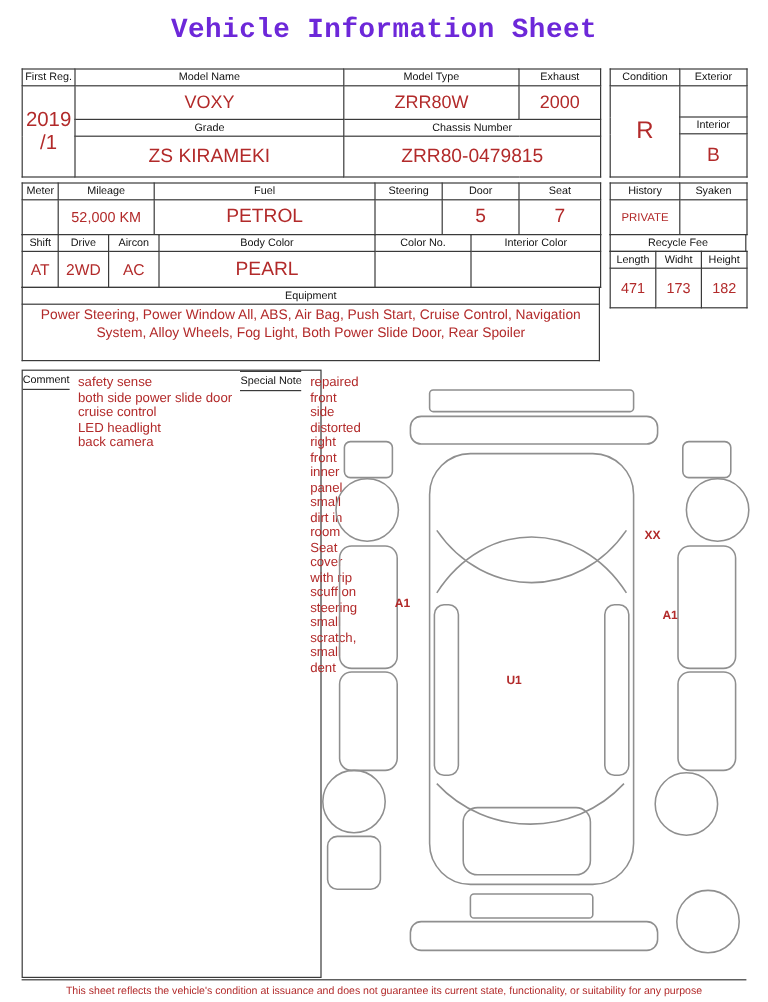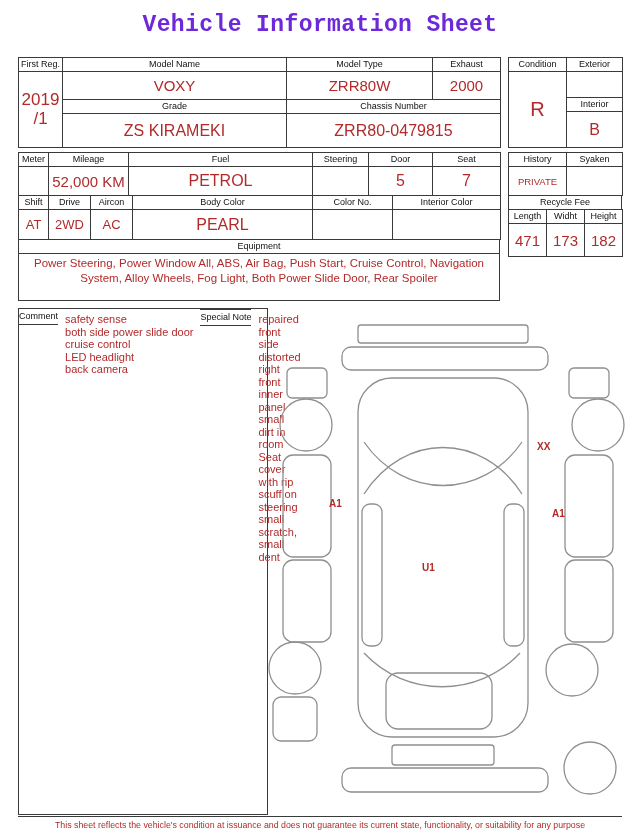--- a/index.html
+++ b/index.html
@@ -19,21 +19,21 @@
     border:1px solid #3a3a3a;padding:0;text-align:center;vertical-align:middle;
     overflow:hidden;background:#fff;
   }
   td.h{font-size:9px;height:13px;line-height:11px;color:#111;font-weight:400;}
   td.v{color:#b22a2a;}
   .fs17{font-size:17px;line-height:1.1;white-space:pre-line;}
   .fs16{font-size:16px;}
   .fs15{font-size:15px;}
   .fs14{font-size:16px;}
   .fs13{font-size:13px;}
-  .fs12{font-size:15px;}
+  .fs12{font-size:12px;}
   .fs10{font-size:9.5px;}
   .cond{font-size:20px;}
   .equip{
     text-align:right;font-size:11.5px;line-height:1.32;
     padding:2px 5px !important;height:42px;vertical-align:top !important;
   } .h34{height:34px;}
   .stack{margin-top:-1px;}
   
   .notesbox{
     left:18px;top:308px;width:250px;height:507px;border:1px solid #3a3a3a;

